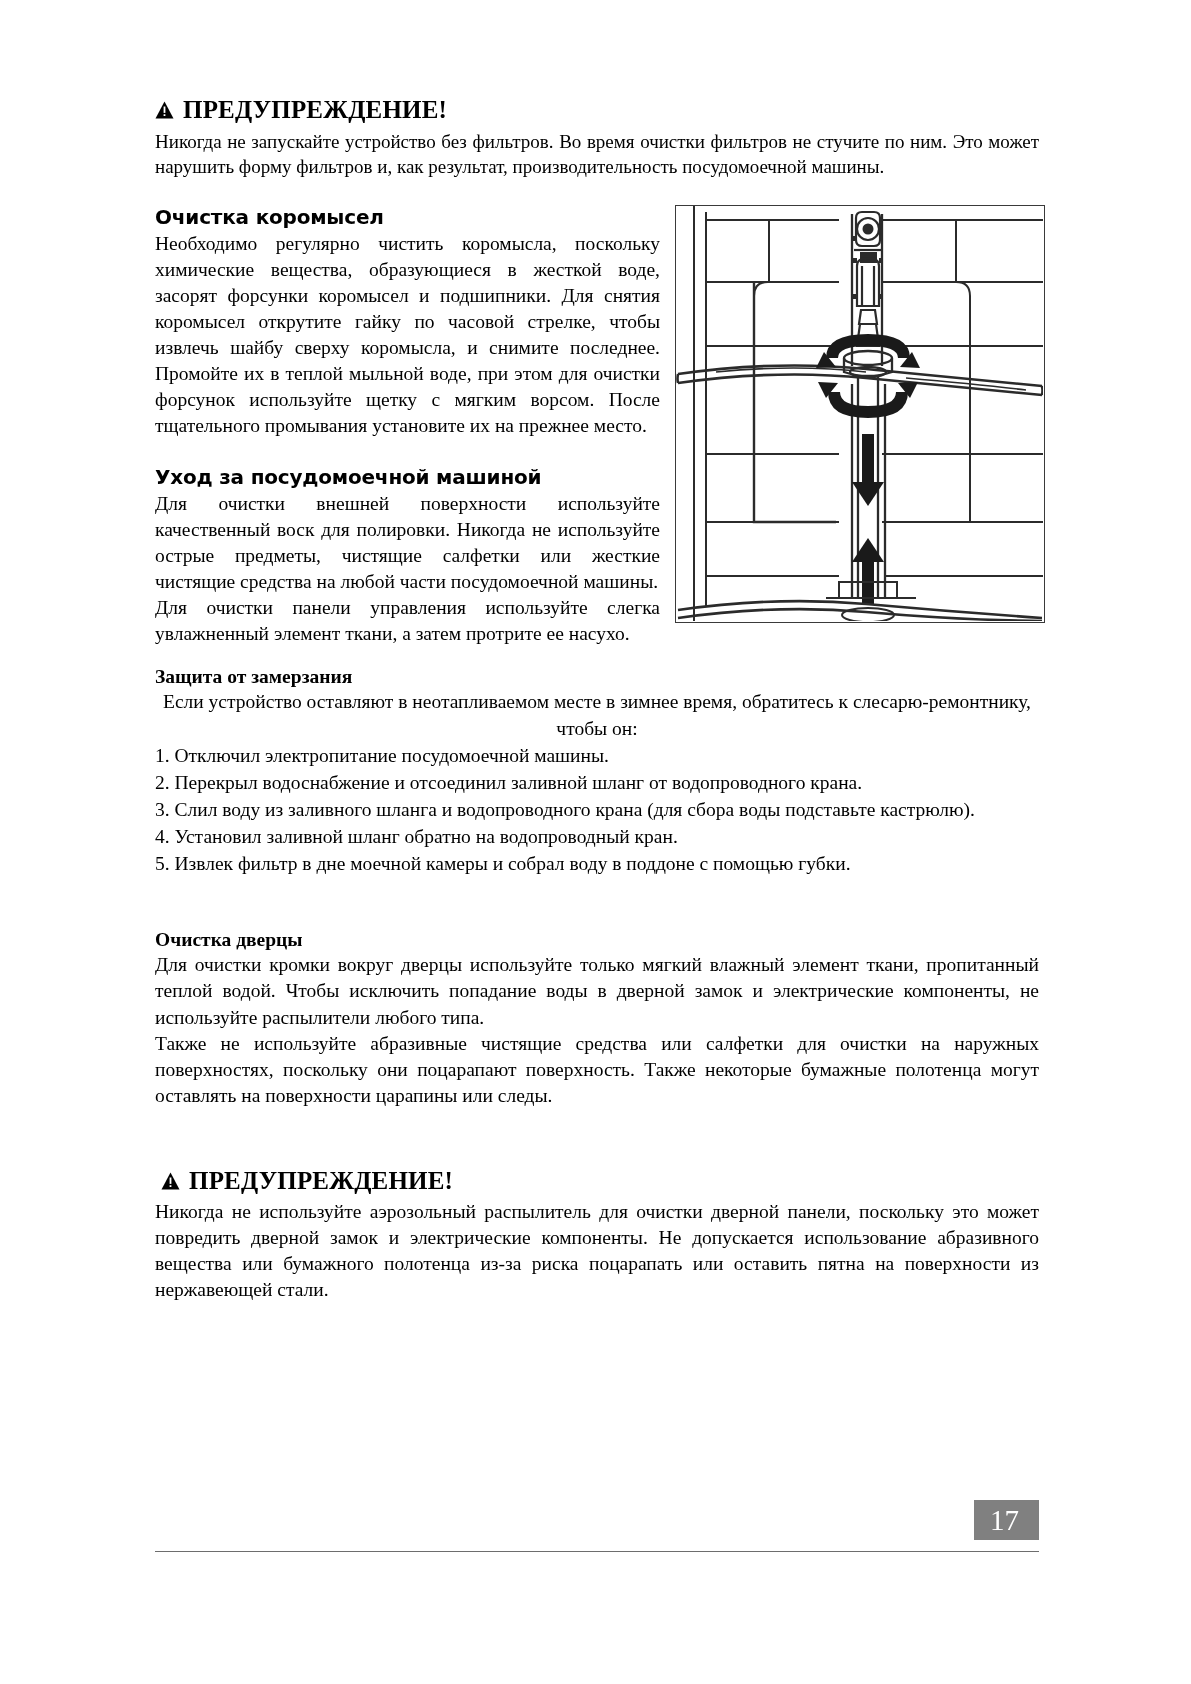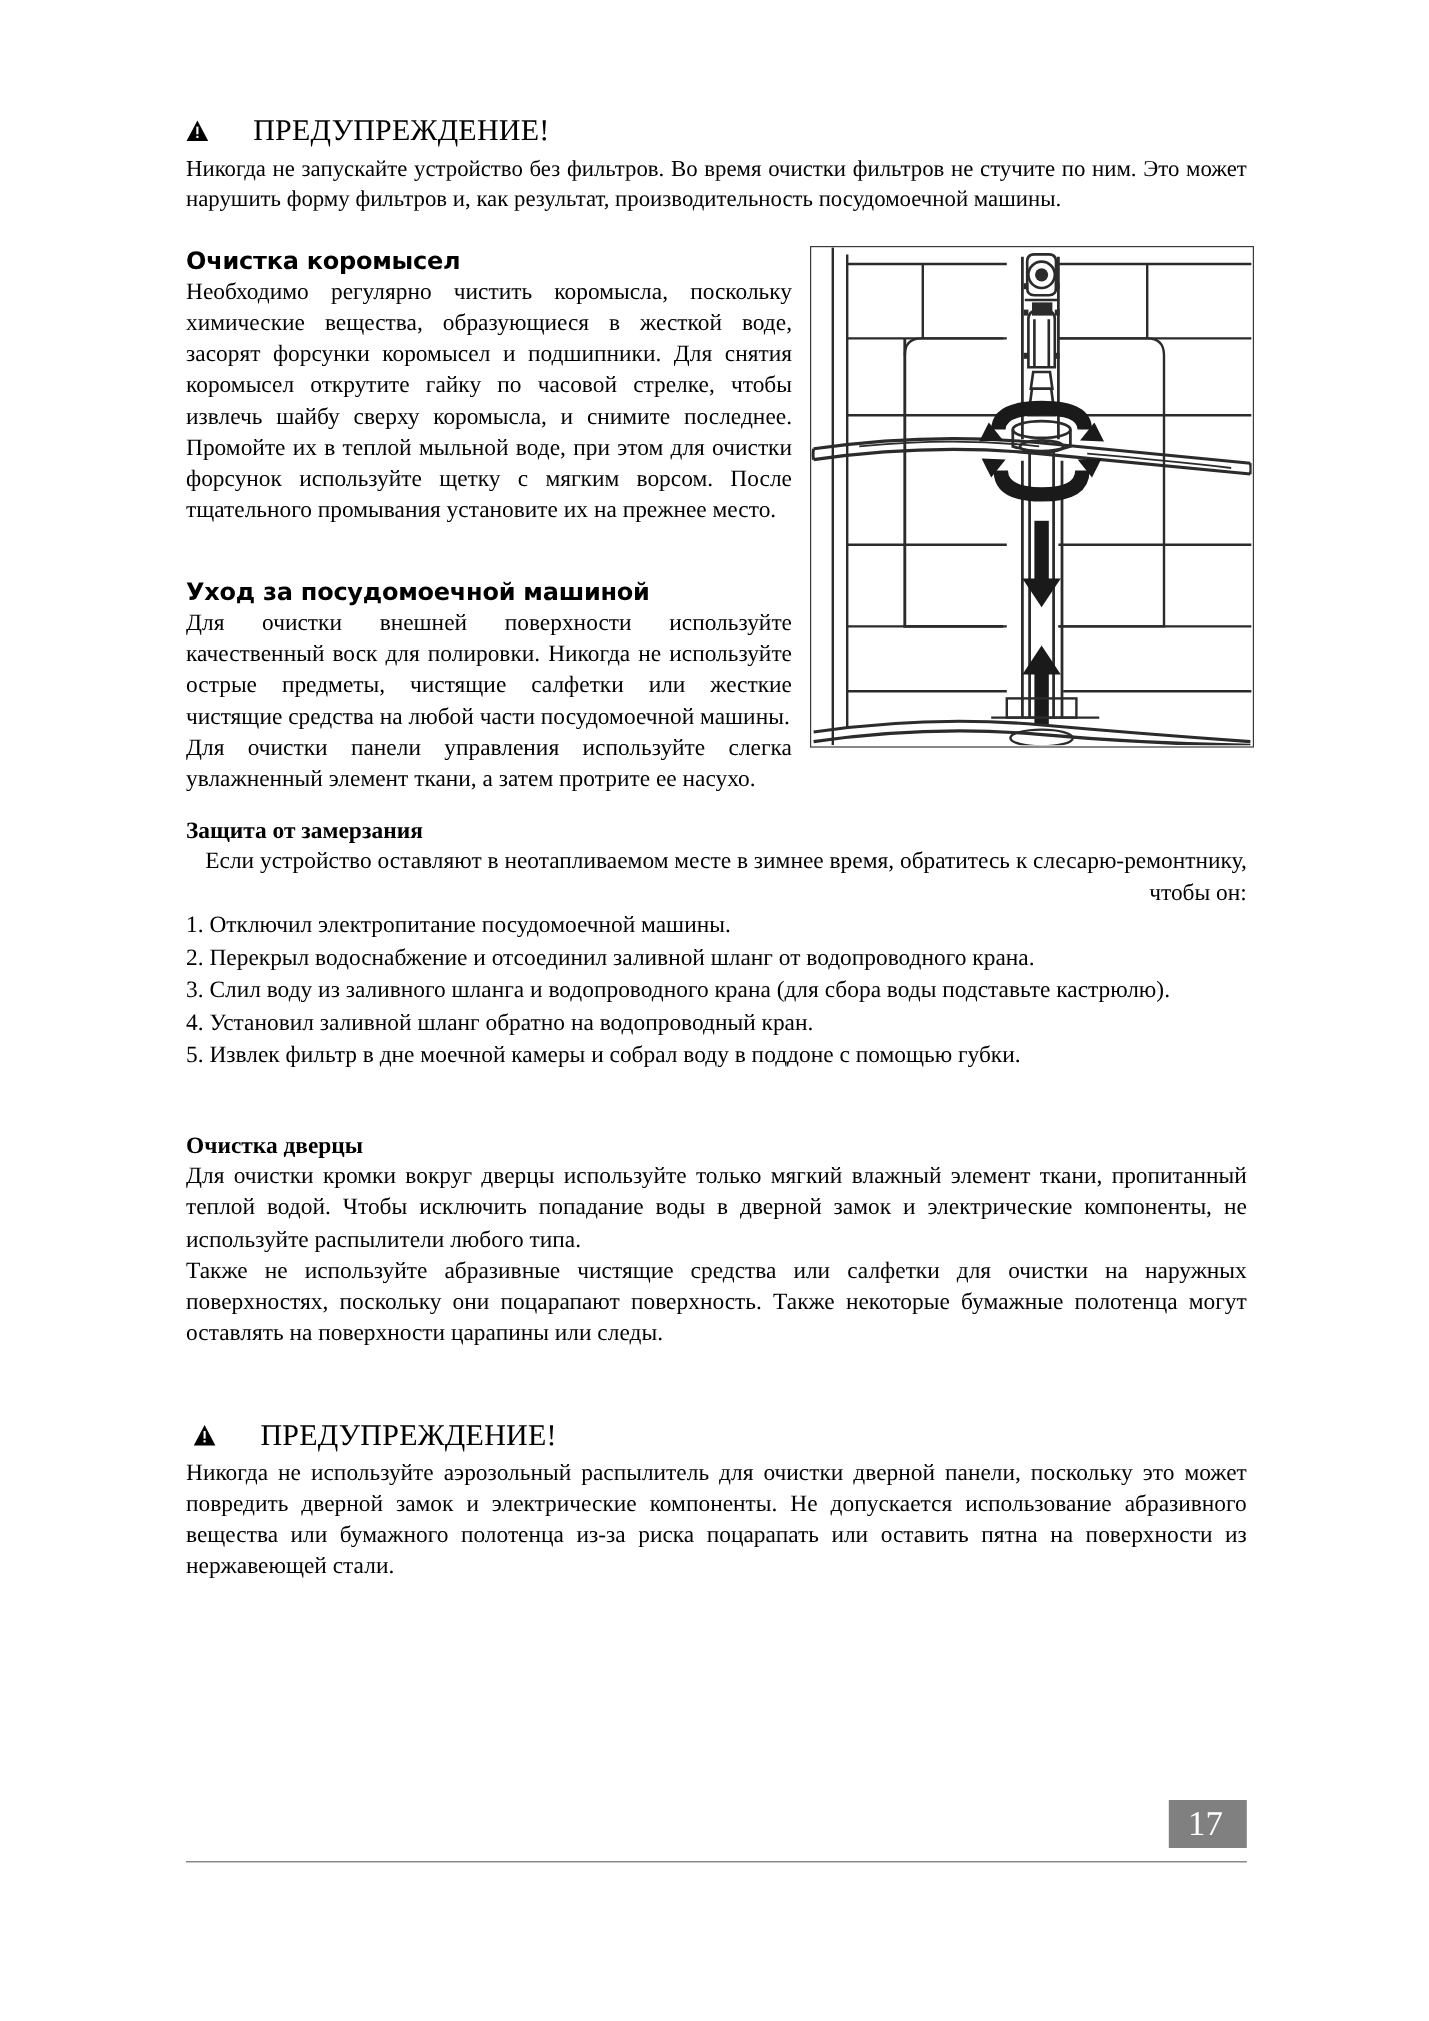--- a/index.html
+++ b/index.html
@@ -33,22 +33,21 @@
     display: flex;
     align-items: baseline;
     gap: 9px;
     font-family: "Liberation Serif", "DejaVu Serif", serif;
     font-size: 25px;
     letter-spacing: 0.2px;
     line-height: 1.1;
     margin-bottom: 5px;
   }
   .warning-head .w-label {
-    font-weight: 400;
-    margin-left: 28px;
+    font-weight: 700;
   }
   .tri-icon {
     display: inline-block;
     position: relative;
     width: 19px;
     height: 18px;
     flex: 0 0 auto;
     top: 1px;
   }
   .tri-icon svg { display: block; }
@@ -66,21 +65,21 @@
     margin-top: 26px;
     min-height: 420px;
   }
   .col-left {
     width: 505px;
   }
   .sub-head {
     font-family: "DejaVu Sans", "Liberation Sans", sans-serif;
     font-size: 20px;
     font-weight: 700;
-    margin: 16px 0 2px 0;
+    margin: 0 0 2px 0;
     letter-spacing: -0.2px;
   }
   .just-para {
     font-size: 19.5px;
     line-height: 1.335;
     text-align: justify;
     margin: 0;
     text-justify: inter-word;
   }
   .gap-block { height: 26px; }
@@ -108,21 +107,21 @@
     font-weight: 700;
     margin: 0 0 1px 0;
   }
   .plain-head.thin {
     font-weight: 700;
   }
   .flow-para {
     font-size: 19.5px;
     line-height: 1.38;
     margin: 0;
-    text-align: right;
+    text-align: center;
   }
   .list-line {
     font-size: 19.5px;
     line-height: 1.38;
     margin: 0;
   }
 
   
   .footer {
     position: absolute;

